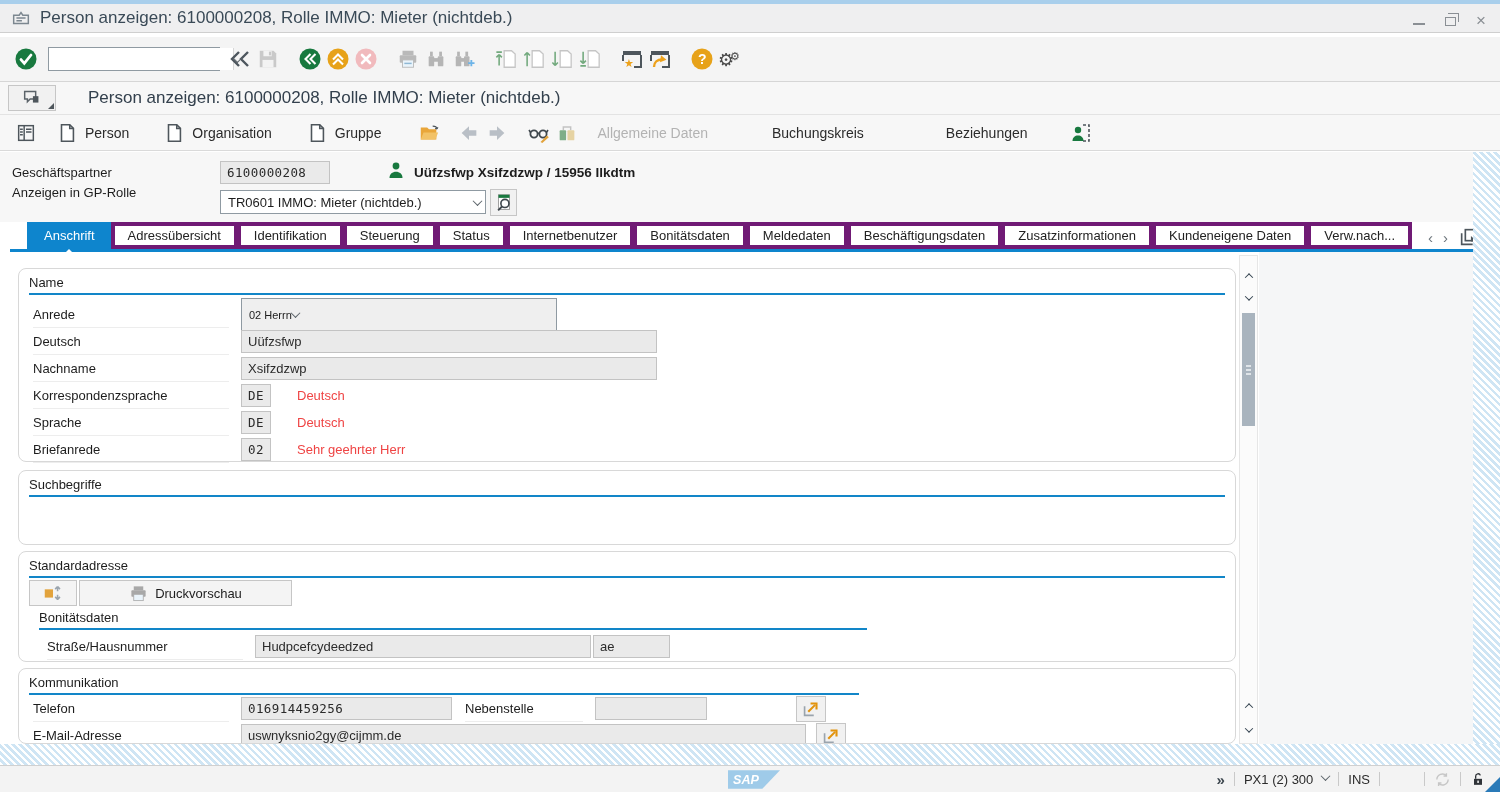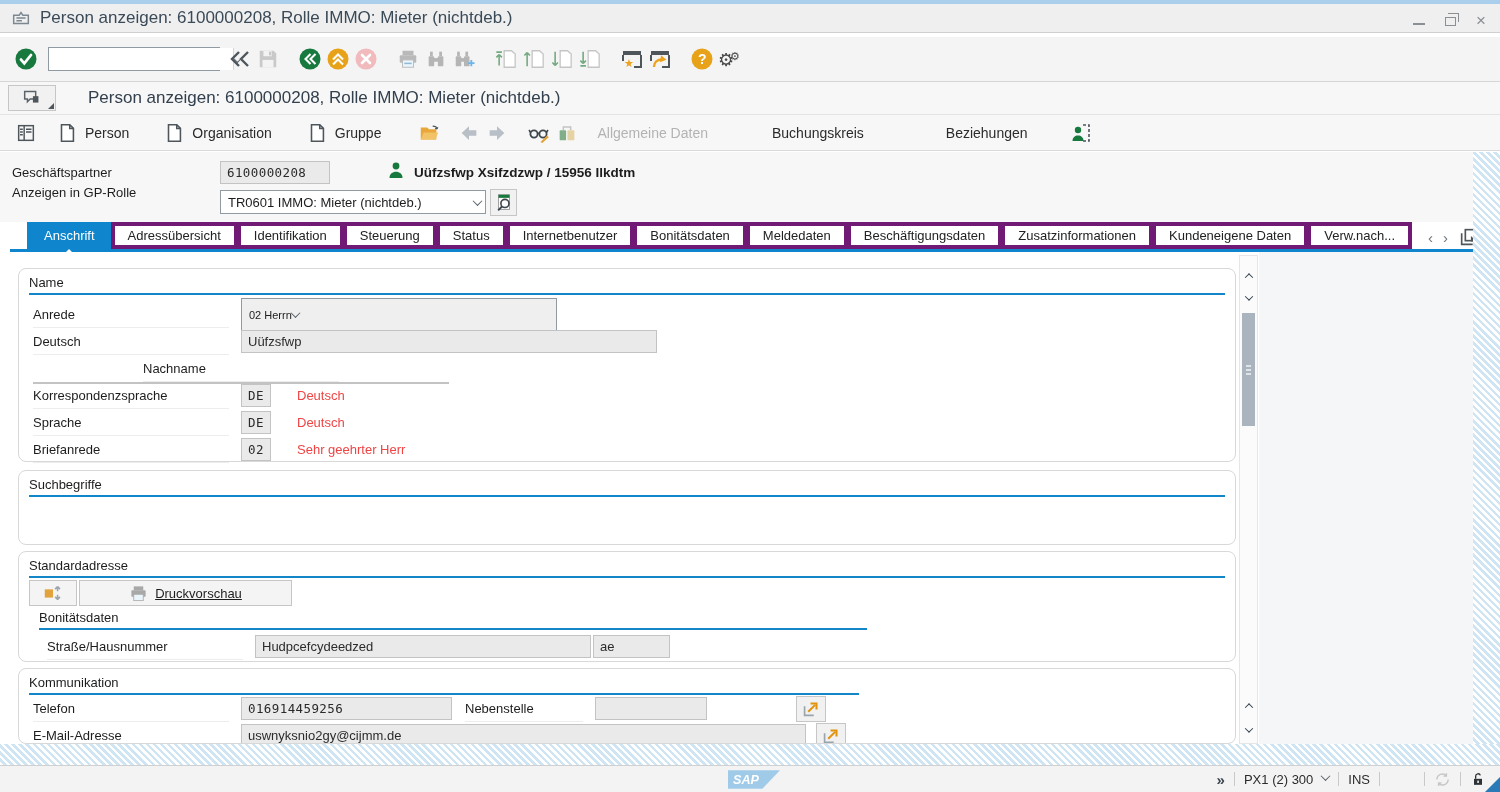--- a/index.html
+++ b/index.html
@@ -411,21 +411,21 @@
     <div class="dd-gray" style="width:316px;">
       <span>02 Herrn</span>
       <div class="chev"></div>
     </div>
   </div>
   <div class="frow" style="top:59px;">
     <div class="flabel">Deutsch</div>
       <div class="fgap"></div>
     <div class="ro-input" style="width:416px;">Uüfzsfwp</div>
   </div>
-  <div class="frow" style="top:86px;flex-direction:column;">
+  <div class="frow" style="top:86px;">
     <div class="flabel">Nachname</div>
       <div class="fgap"></div>
     <div class="ro-input" style="width:416px;">Xsifzdzwp</div>
   </div>
   <div class="frow" style="top:113px;">
     <div class="flabel">Korrespondenzsprache</div>
       <div class="fgap"></div>
     <div class="ro-input mono code-box">DE</div>
     <div style="width:26px;"></div>
     <span class="ftext">Deutsch</span>
@@ -453,21 +453,21 @@
 <div class="group" style="top:551px; height:111px;">
   <div class="group-header">Standardadresse</div>
   <div class="abs" style="left:10px; top:28px; display:flex;">
     <div class="push-btn" style="width:48px;">
       <svg class="i22" viewBox="0 0 24 24">
         <rect x="3" y="8" width="9" height="9" fill="#e2a33c"></rect>
         <path d="M17 5v5M17 5l-2.6 2.8M17 5l2.6 2.8M17 19v-5M17 19l-2.6-2.8M17 19l2.6-2.8" stroke="#9aa4ad" stroke-width="1.7" fill="none"></path>
       </svg>
     </div>
     <div style="width:2px;"></div>
-    <div class="push-btn" style="width:213px;text-decoration:underline;">
+    <div class="push-btn" style="width:213px;">
       <svg style="width:19px;height:19px;" viewBox="0 0 24 24">
         <rect x="6" y="3" width="12" height="5" fill="#a8a8a8"></rect>
         <rect x="3" y="8" width="18" height="8" rx="1" fill="#a8a8a8"></rect>
         <rect x="6" y="13" width="12" height="8" fill="#eaf4fb" stroke="#a8a8a8"></rect>
       </svg>
       <span>Druckvorschau</span>
     </div>
   </div>
   <div class="subheader abs" style="left:20px; top:58px; width:828px;">Bonitätsdaten</div>
   <div class="frow" style="top:81px; left:28px;">

